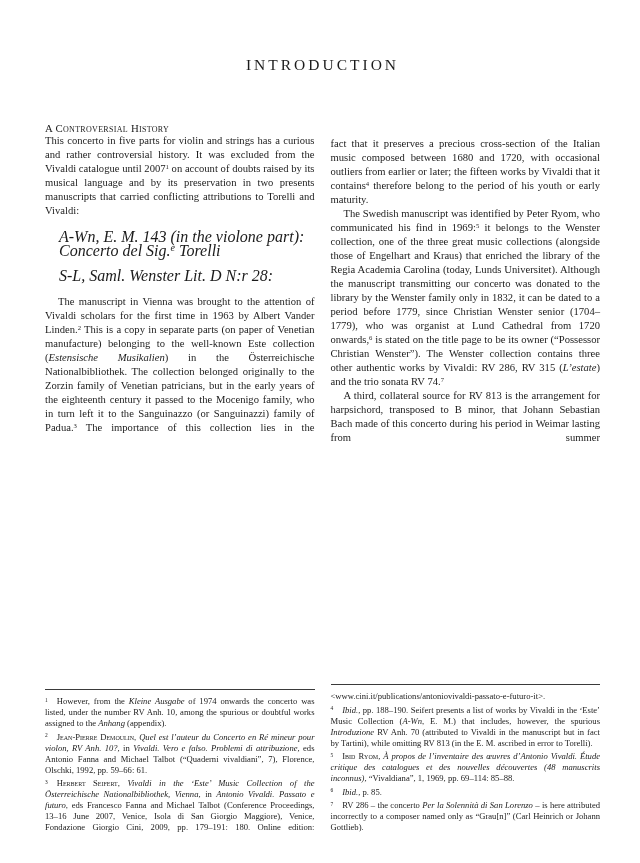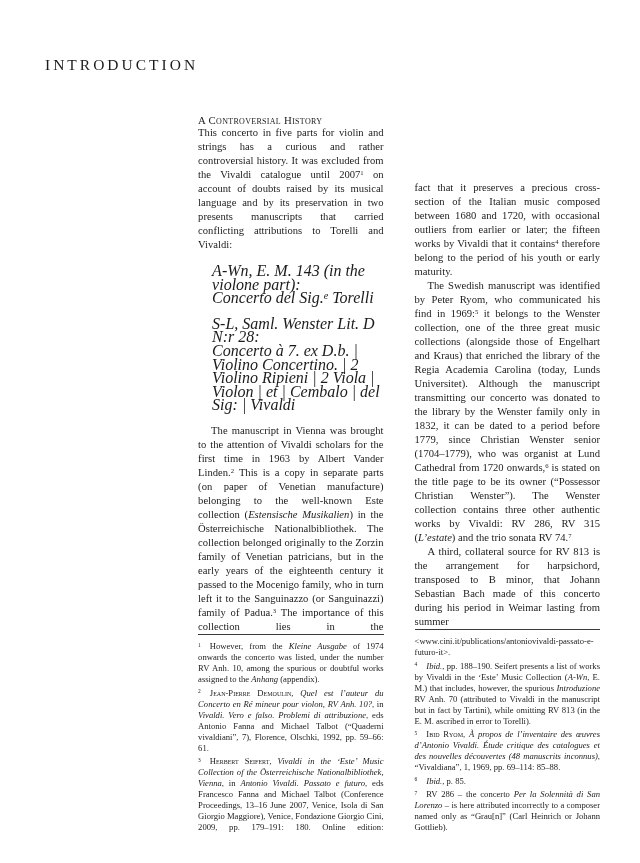--- a/index.html
+++ b/index.html
@@ -8,36 +8,35 @@
     font-family: "Liberation Serif", "DejaVu Serif", serif;
     color: #1b1b1b;
     -webkit-font-smoothing: antialiased;
   }
   .page {
     width: 640px;
     height: 863px;
     padding: 56px 40px 30px 45px;
     background: #ffffff;
     display: flex;
-    flex-direction: row;
+    flex-direction: column;
   }
   .doc-title {
     margin: 0;
     text-align: center;
     font-size: 15.5px;
     font-weight: 400;
     letter-spacing: 3px;
   }
   .columns {
     flex: 1;
     display: flex;
-    gap: 31px;
-    margin-top: 112px;
+    gap: 16px;
+    margin-top: 48px;
     min-height: 0;
-    align-items: flex-end;
   }
   .col {
     flex: 1;
     min-width: 0;
     display: flex;
     flex-direction: column;
   }
   .col-right .col-body { padding-top: 15px; }
   .col-body { display: block; }
   .heading {
@@ -100,21 +99,20 @@
         <h2 class="heading">A Controversial History</h2>
         <p class="body"><span>This concerto in five parts for violin and strings has a curious and rather controversial history. It was excluded from the Vivaldi catalogue until 2007</span><sup>1</sup><span> on account of doubts raised by its musical language and by its preservation in two presents manuscripts that carried conflicting attributions to Torelli and Vivaldi:</span></p>
 
         <div class="quote">
           <p><span class="i">A-Wn, E. M. 143 (in the </span><span class="i">violone</span><span class="i"> part):</span></p>
           <p><span class="i">Concerto del Sig.</span><sup class="i">e</sup><span class="i"> Torelli</span></p>
         </div>
 
         <div class="quote">
           <p><span class="i">S-L, Saml. Wenster Lit. D N:r 28:</span></p>
-          <p><span class="i">Concerto à 7. ex D.b. | Violino Concertino. | 2 Violino Ripieni | 2 Viola | Violon | et | Cembalo | del Sig: | Vivaldi</span></p>
         </div>
 
         <p class="body indent cont"><span>The manuscript in Vienna was brought to the attention of Vivaldi scholars for the first time in 1963 by Albert Vander Linden.</span><sup>2</sup><span> This is a copy in separate parts (on paper of Venetian manufacture) belonging to the well-known Este collection (</span><span class="i">Estensische Musikalien</span><span>) in the Österreichische Nationalbibliothek. The collection belonged originally to the Zorzin family of Venetian patricians, but in the early years of the eighteenth century it passed to the Mocenigo family, who in turn left it to the Sanguinazzo (or Sanguinazzi) family of Padua.</span><sup>3</sup><span> The importance of this collection lies in the</span></p>
       </div>
 
       <div class="footnotes">
         <div class="fn-rule"></div>
         <p class="fn"><sup class="fn-num">1</sup><span class="fn-text"><span>However, from the </span><span class="i">Kleine Ausgabe</span><span> of 1974 onwards the concerto was listed, under the number RV Anh. 10, among the spurious or doubtful works assigned to the </span><span class="i">Anhang</span><span> (appendix).</span></span></p>
         <p class="fn"><sup class="fn-num">2</sup><span class="fn-text"><span class="sc">Jean-Pierre Demoulin</span><span>, </span><span class="i">Quel est l’auteur du Concerto en Ré mineur pour violon, RV Anh. 10?</span><span>, in </span><span class="i">Vivaldi. Vero e falso. Problemi di attribuzione</span><span>, eds Antonio Fanna and Michael Talbot (“Quaderni vivaldiani”, 7), Florence, Olschki, 1992, pp. 59–66: 61.</span></span></p>
         <p class="fn cont"><sup class="fn-num">3</sup><span class="fn-text"><span class="sc">Herbert Seifert</span><span>, </span><span class="i">Vivaldi in the ‘Este’ Music Collection of the Österreichische Nationalbibliothek, Vienna</span><span>, in </span><span class="i">Antonio Vivaldi. Passato e futuro</span><span>, eds Francesco Fanna and Michael Talbot (Conference Proceedings, 13–16 June 2007, Venice, Isola di San Giorgio Maggiore), Venice, Fondazione Giorgio Cini, 2009, pp. 179–191: 180. Online edition:</span></span></p>

